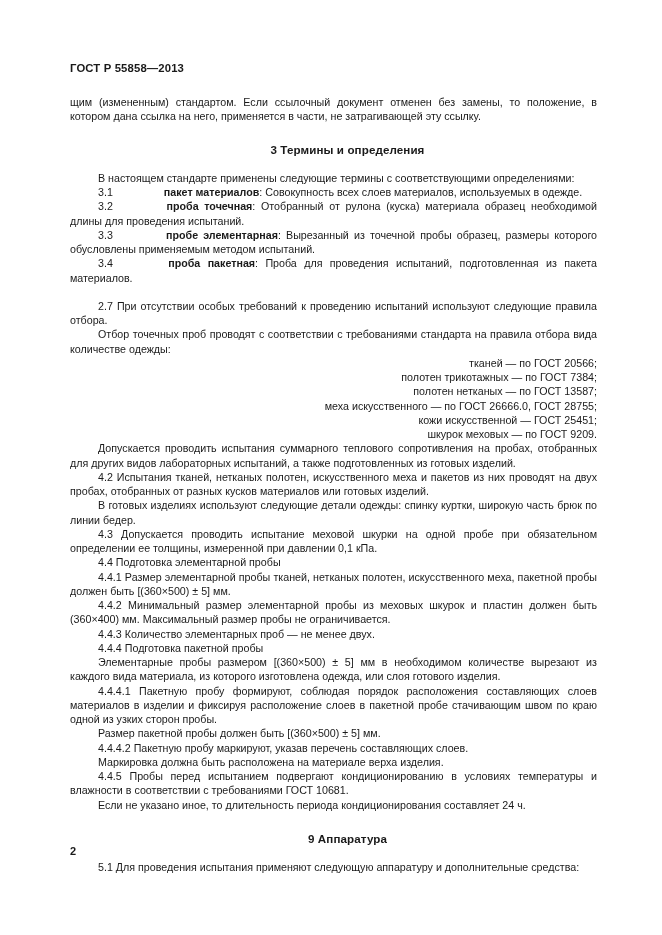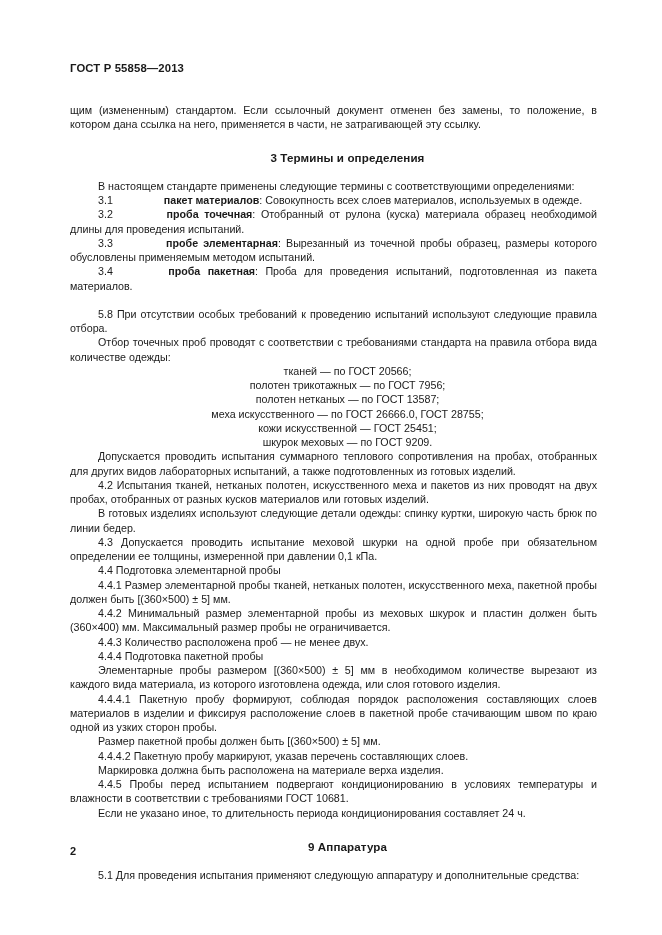--- a/index.html
+++ b/index.html
@@ -27,36 +27,36 @@
     left: 70px;
     top: 62px;
     width: 527px;
   }
 
   
   .running-head {
     font-size: 11.3px;
     font-weight: bold;
     letter-spacing: 0.15px;
-    margin: 0 0 27px 0;
+    margin: 0 0 19px 0;
     line-height: 1.2;
   }
 
   
   p {
     margin: 0;
     font-size: 10.7px;
     line-height: 14.25px;
     text-align: justify;
     text-justify: inter-word;
     hyphens: none;
   }
   p.indent  { text-indent: 28px; }
   p.flush   { text-indent: 0; }
-  p.listitem{ text-indent: 28px; text-align: center; }
+  p.listitem{ text-indent: 28px; text-align: right; }
 
   
   h2 {
     font-size: 11.6px;
     font-weight: bold;
     margin: 0;
     padding: 0 0 0 28px;
     line-height: 1.2;
     text-align: center;
     letter-spacing: 0.1px;
@@ -92,46 +92,46 @@
 
     <p class="indent"><span>3.1</span><span> </span><b>пакет материалов</b><span>: Совокупность всех слоев материалов, используемых в одежде.</span></p>
 
     <p class="indent"><span>3.2</span><span> </span><b>проба точечная</b><span>: Отобранный от рулона (куска) материала образец необходимой длины для проведения испытаний.</span></p>
 
     <p class="indent"><span>3.3</span><span> </span><b>пробе элементарная</b><span>: Вырезанный из точечной пробы образец, размеры которого обусловлены применяемым методом испытаний.</span></p>
 
     <p class="indent"><span>3.4</span><span> </span><b>проба пакетная</b><span>: Проба для проведения испытаний, подготовленная из пакета материалов.</span></p>
 
 
-    <p class="indent sec-gap-after">5.8 При отсутствии особых требований к проведению испытаний используют следующие правила отбора.</p>
+    <p class="indent sec-gap-after">2.7 При отсутствии особых требований к проведению испытаний используют следующие правила отбора.</p>
 
     <p class="indent">Отбор точечных проб проводят с соответствии с требованиями стандарта на правила отбора вида количестве одежды:</p>
 
     <p class="listitem">тканей — по ГОСТ 20566;</p>
-    <p class="listitem">полотен трикотажных — по ГОСТ 7956;</p>
+    <p class="listitem">полотен трикотажных — по ГОСТ 7384;</p>
     <p class="listitem">полотен нетканых — по ГОСТ 13587;</p>
     <p class="listitem">меха искусственного — по ГОСТ 26666.0, ГОСТ 28755;</p>
     <p class="listitem">кожи искусственной — ГОСТ 25451;</p>
     <p class="listitem">шкурок меховых — по ГОСТ 9209.</p>
 
     <p class="indent">Допускается проводить испытания суммарного теплового сопротивления на пробах, отобранных для других видов лабораторных испытаний, а также подготовленных из готовых изделий.</p>
 
     <p class="indent">4.2 Испытания тканей, нетканых полотен, искусственного меха и пакетов из них проводят на двух пробах, отобранных от разных кусков материалов или готовых изделий.</p>
 
     <p class="indent">В готовых изделиях используют следующие детали одежды: спинку куртки, широкую часть брюк по линии бедер.</p>
 
     <p class="indent">4.3 Допускается проводить испытание меховой шкурки на одной пробе при обязательном определении ее толщины, измеренной при давлении 0,1 кПа.</p>
 
     <p class="indent">4.4 Подготовка элементарной пробы</p>
 
     <p class="indent">4.4.1 Размер элементарной пробы тканей, нетканых полотен, искусственного меха, пакетной пробы должен быть [(360×500) ± 5] мм.</p>
 
     <p class="indent">4.4.2 Минимальный размер элементарной пробы из меховых шкурок и пластин должен быть (360×400) мм. Максимальный размер пробы не ограничивается.</p>
 
-    <p class="indent">4.4.3 Количество расположена проб — не менее двух.</p>
+    <p class="indent">4.4.3 Количество элементарных проб — не менее двух.</p>
 
     <p class="indent">4.4.4 Подготовка пакетной пробы</p>
 
     <p class="indent">Элементарные пробы размером [(360×500) ± 5] мм в необходимом количестве вырезают из каждого вида материала, из которого изготовлена одежда, или слоя готового изделия.</p>
 
     <p class="indent">4.4.4.1 Пакетную пробу формируют, соблюдая порядок расположения составляющих слоев материалов в изделии и фиксируя расположение слоев в пакетной пробе стачивающим швом по краю одной из узких сторон пробы.</p>
 
     <p class="indent">Размер пакетной пробы должен быть [(360×500) ± 5] мм.</p>
 
     <p class="indent">4.4.4.2 Пакетную пробу маркируют, указав перечень составляющих слоев.</p>

